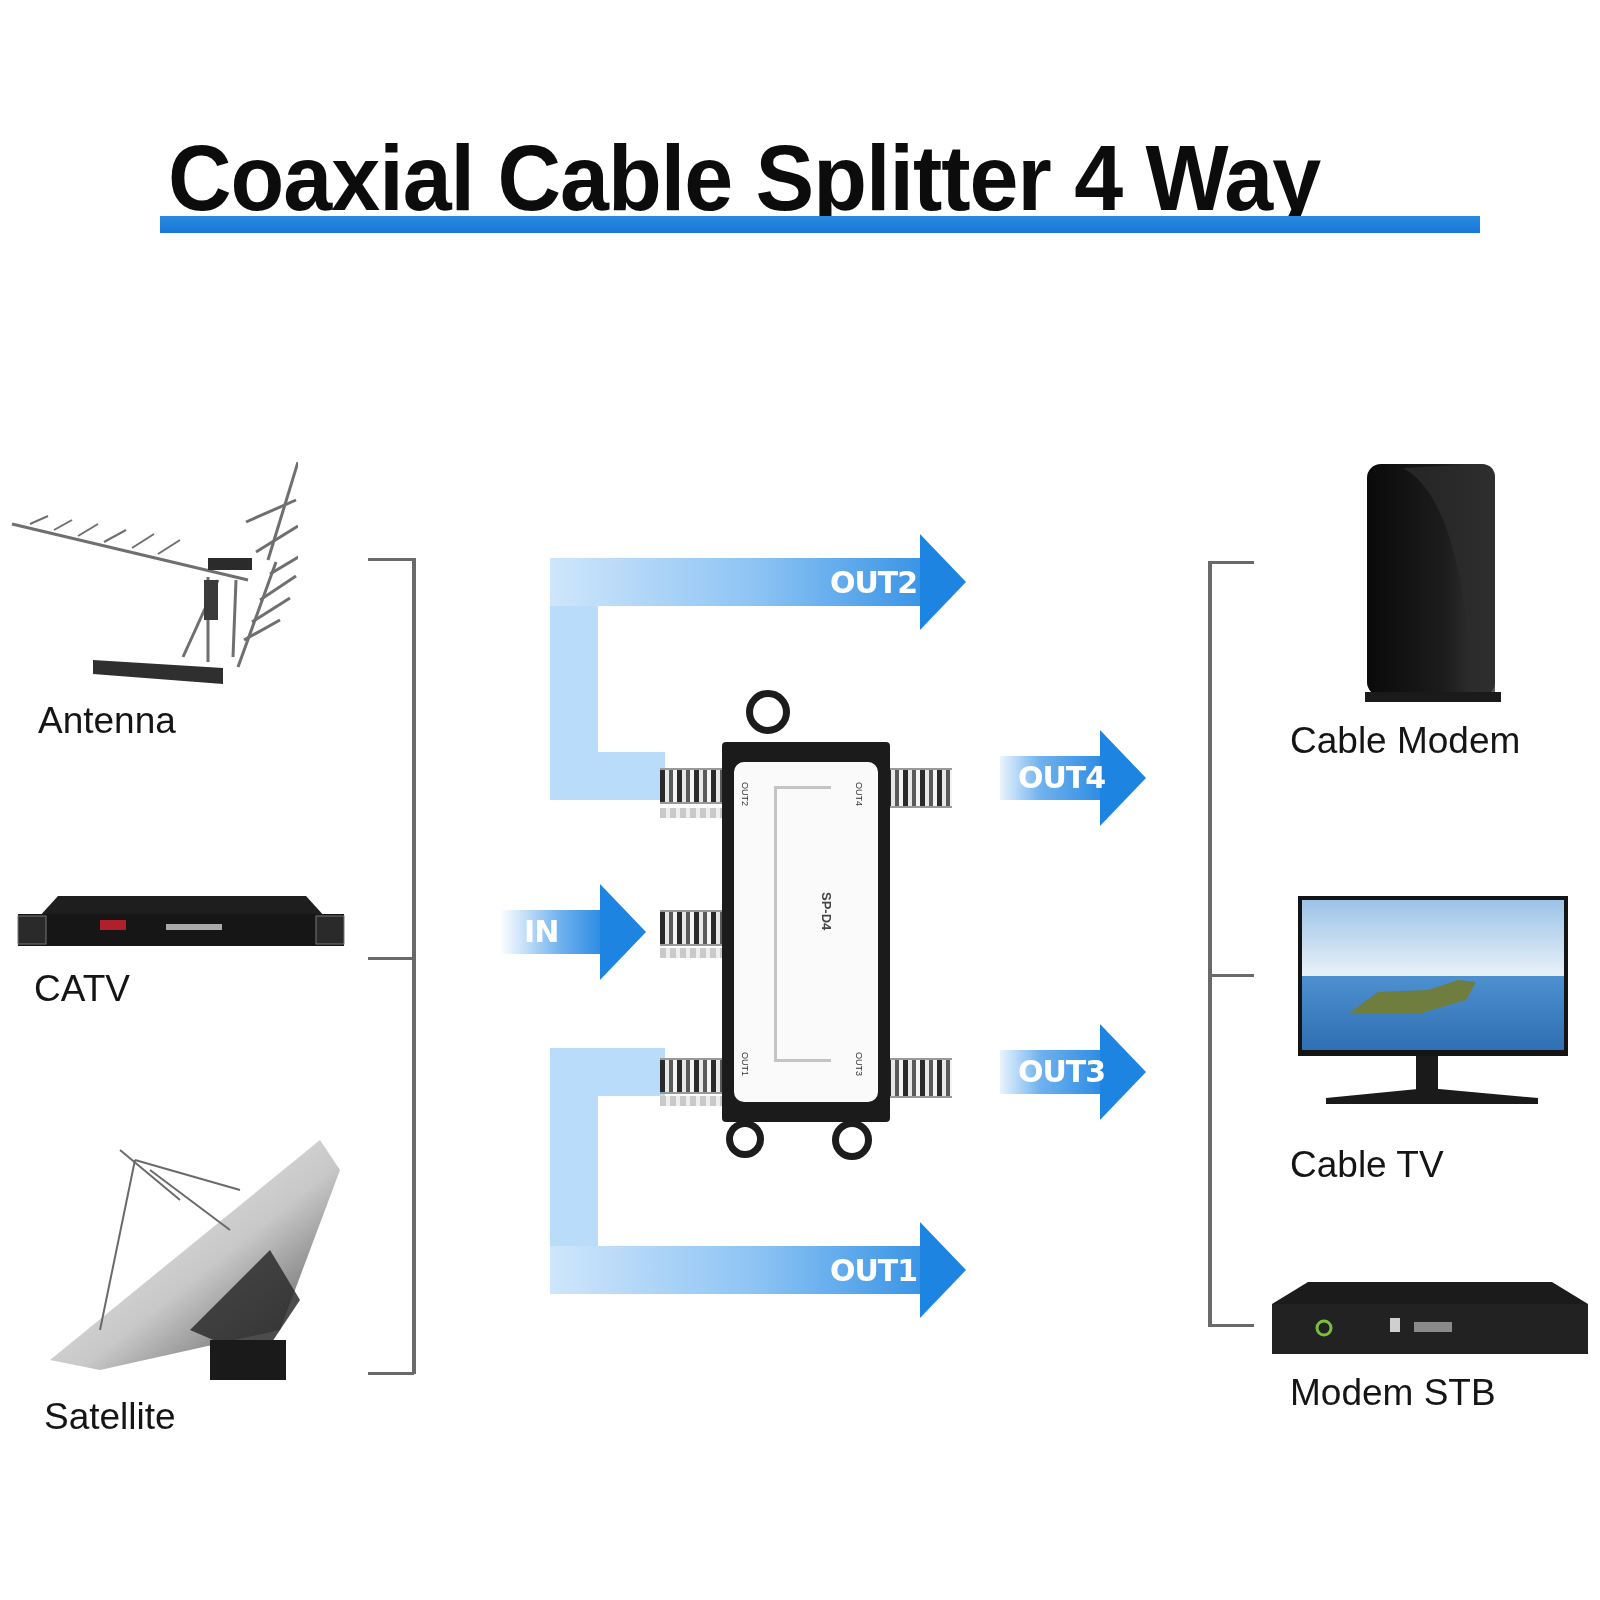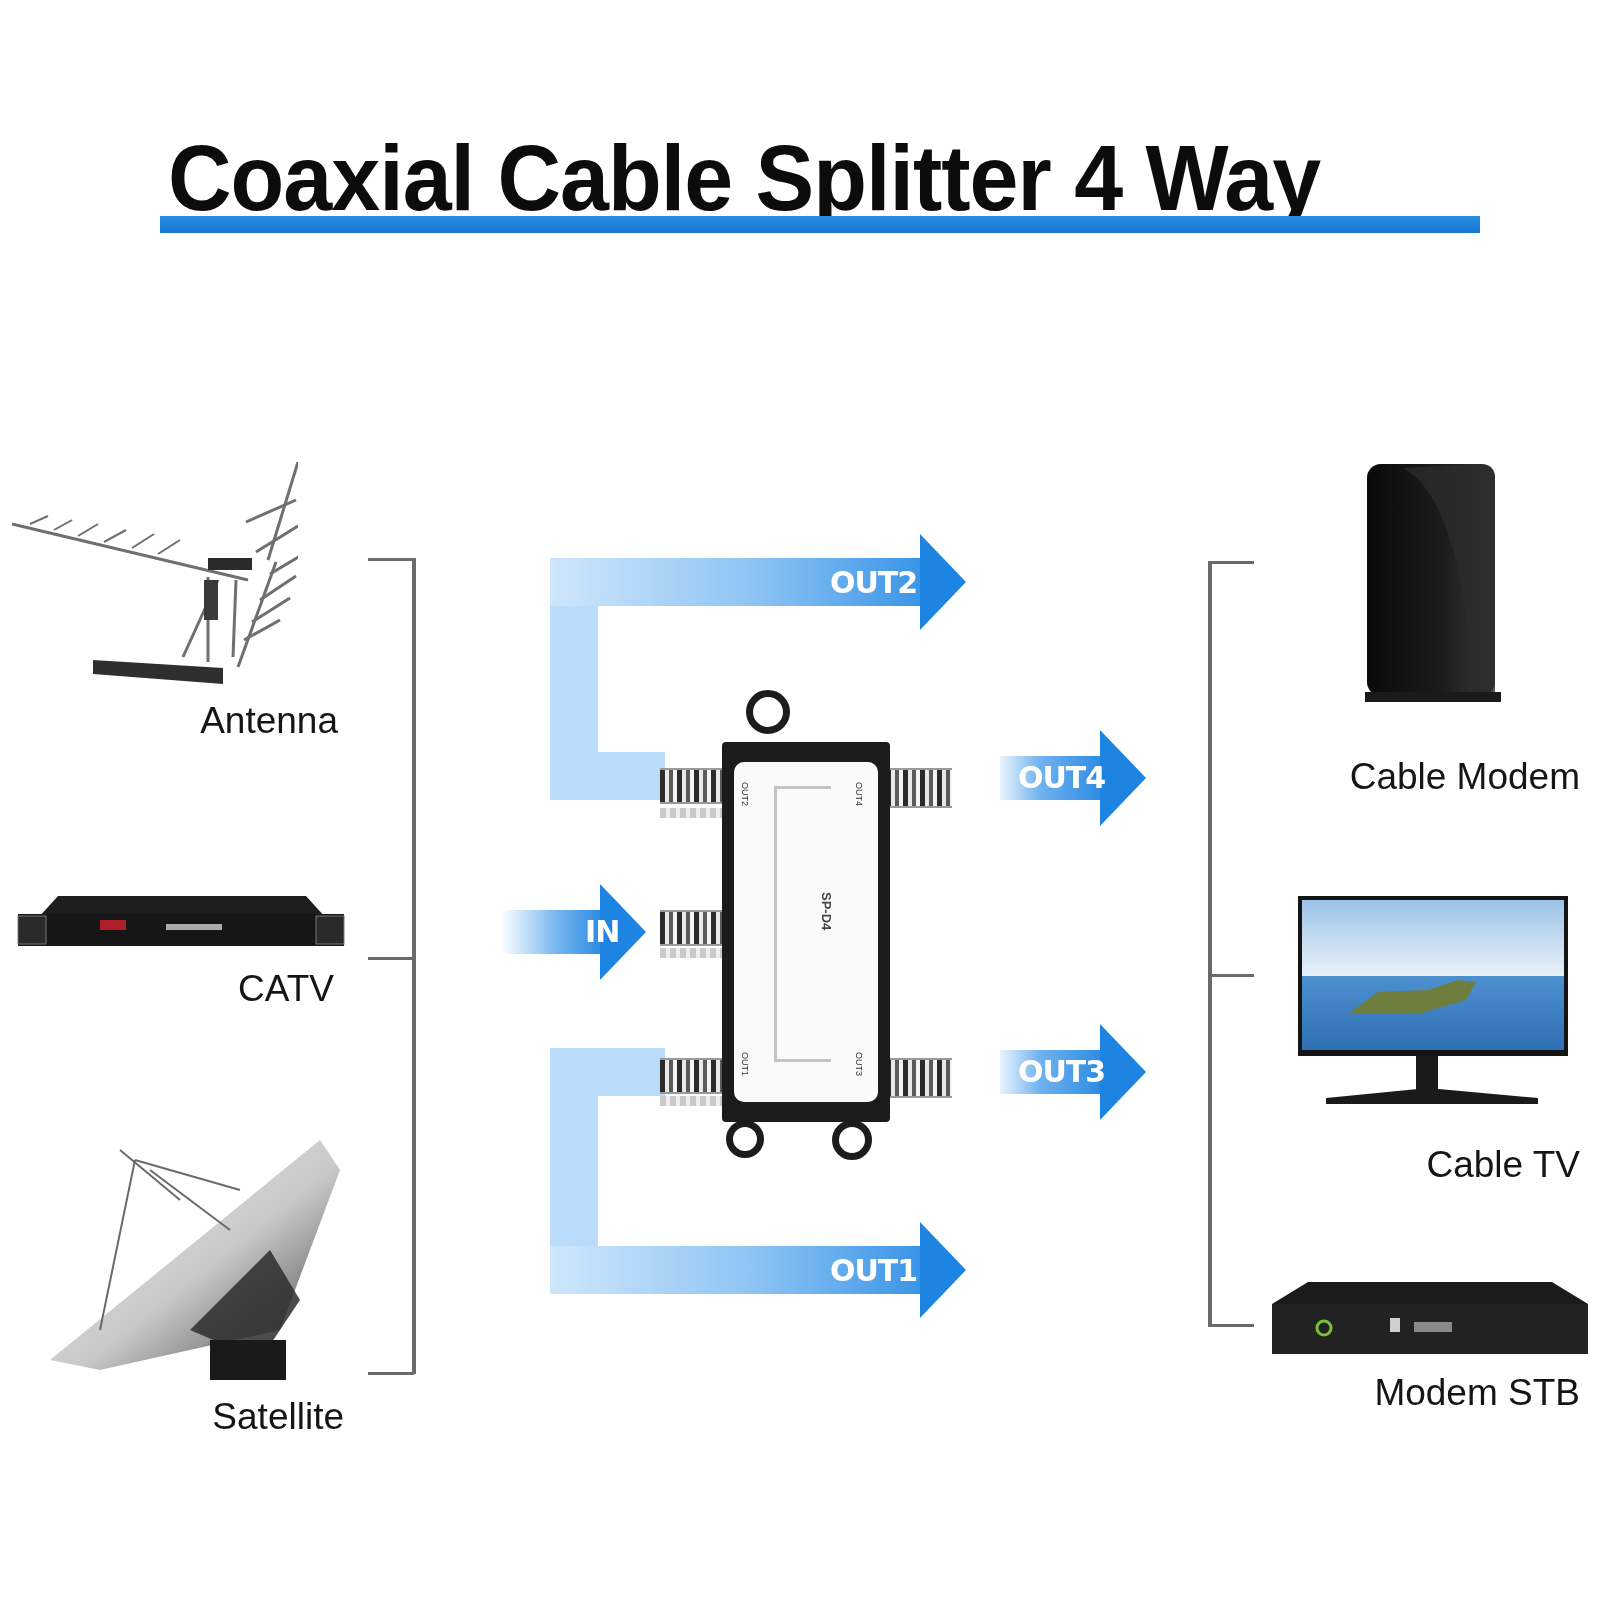--- a/index.html
+++ b/index.html
@@ -1,20 +1,20 @@
 <!DOCTYPE html>
 <html><head>
 <meta charset="utf-8">
 <style>
   html, body { margin:0; padding:0; background:#ffffff; }
   body { width:1600px; height:1600px; position:relative; overflow:hidden; font-family:"Liberation Sans", sans-serif; }
   .abs { position:absolute; }
   #title { left:168px; top:128px; font-size:88px; font-weight:bold; color:#0c0c0c; letter-spacing:-1px; white-space:nowrap; line-height:100px; transform:scaleY(1.05); }
   #title-underline { left:160px; top:216px; width:1320px; height:17px; background:linear-gradient(#2a8be0,#1677d8); }
-  .label { font-size:37px; color:#151515; text-align:right; width:300px; white-space:nowrap; }
+  .label { font-size:37px; color:#151515; text-align:left; width:300px; white-space:nowrap; }
   .bracket-line { background:#6a6a6a; }
   .arrow-label { color:#ffffff; font-weight:bold; font-size:30px; font-family:"DejaVu Sans", sans-serif; letter-spacing:-1px; }
   .band { background:linear-gradient(90deg,#cfe6fb,#8ec4f4 55%,#3b95e6); }
   .vband { background:#b9dcfa; }
   .arrowhead { width:0; height:0; border-top:48px solid transparent; border-bottom:48px solid transparent; border-left:46px solid #1e84e2; }
   .connector { background:repeating-linear-gradient(90deg,#2a2a2a 0 5px,#e8e8e8 5px 9px,#5a5a5a 9px 13px,#f4f4f4 13px 17px); border-top:2px solid #999; border-bottom:2px solid #999; }
   .connector-under { background:repeating-linear-gradient(90deg,#c9c9c9 0 6px,#eeeeee 6px 10px); }
   .tab { border:7px solid #1c1c1c; border-radius:22px; background:#ffffff; }
 </style>
 </head>
@@ -100,21 +100,21 @@
 <div class="abs arrow-label" style="left:830px;top:565px;">OUT2</div>
 
 <div class="abs vband" style="left:550px;top:1048px;width:48px;height:246px;"></div>
 <div class="abs vband" style="left:550px;top:1048px;width:115px;height:48px;"></div>
 <div class="abs band" style="left:550px;top:1246px;width:370px;height:48px;"></div>
 <div class="abs arrowhead" style="left:920px;top:1222px;"></div>
 <div class="abs arrow-label" style="left:830px;top:1253px;">OUT1</div>
 
 <div class="abs" style="left:500px;top:910px;width:100px;height:44px;background:linear-gradient(90deg,rgba(150,200,245,0),#6fb2ee 60%,#2f8de4);"></div>
 <div class="abs arrowhead" style="left:600px;top:884px;"></div>
-<div class="abs arrow-label" style="left:585px;top:914px;">IN</div>
+<div class="abs arrow-label" style="left:524px;top:914px;">IN</div>
 
 <div class="abs" style="left:1000px;top:756px;width:100px;height:44px;background:linear-gradient(90deg,rgba(150,200,245,0.2),#6fb2ee 40%,#2f8de4);"></div>
 <div class="abs arrowhead" style="left:1100px;top:730px;"></div>
 <div class="abs arrow-label" style="left:1018px;top:760px;">OUT4</div>
 
 <div class="abs" style="left:1000px;top:1050px;width:100px;height:44px;background:linear-gradient(90deg,rgba(150,200,245,0.2),#6fb2ee 40%,#2f8de4);"></div>
 <div class="abs arrowhead" style="left:1100px;top:1024px;"></div>
 <div class="abs arrow-label" style="left:1018px;top:1054px;">OUT3</div>
 
 <div class="abs" style="left:660px;top:680px;width:320px;height:480px;">
@@ -156,21 +156,21 @@
         <stop offset="0" stop-color="#0a0a0a"></stop>
         <stop offset="0.6" stop-color="#1c1c1c"></stop>
         <stop offset="1" stop-color="#3a3a3a"></stop>
       </linearGradient>
     </defs>
     <rect x="4" y="4" width="128" height="232" rx="14" fill="url(#modemg)"></rect>
     <path d="M40 8 Q100 40 110 236 L132 236 L132 18 Q132 4 118 4 Z" fill="#2c2c2c" opacity="0.8"></path>
     <rect x="2" y="232" width="136" height="10" fill="#1a1a1a"></rect>
   </svg>
 </div>
-<div class="abs label" style="left:1290px;top:756px;width:290px;">Cable Modem</div>
+<div class="abs label" style="left:1290px;top:720px;width:290px;">Cable Modem</div>
 
 <div class="abs" style="left:1298px;top:896px;width:270px;height:210px;">
   <svg width="270" height="210" viewBox="0 0 270 210">
     <defs>
       <linearGradient id="sky" x1="0" y1="0" x2="0" y2="1">
         <stop offset="0" stop-color="#9cc3e8"></stop>
         <stop offset="1" stop-color="#e9f1f8"></stop>
       </linearGradient>
       <linearGradient id="sea" x1="0" y1="0" x2="0" y2="1">
         <stop offset="0" stop-color="#4d90cf"></stop>

